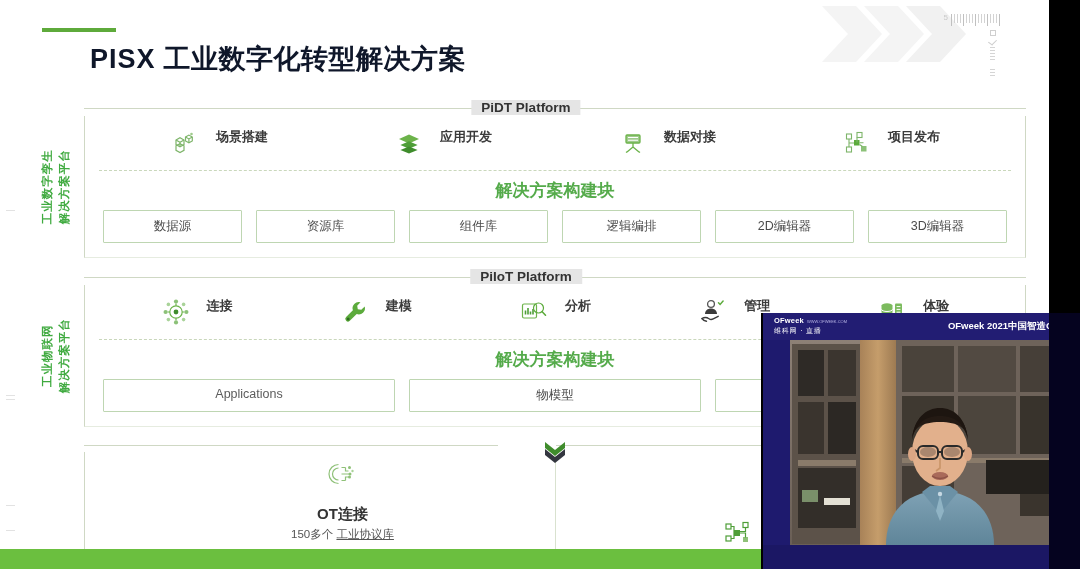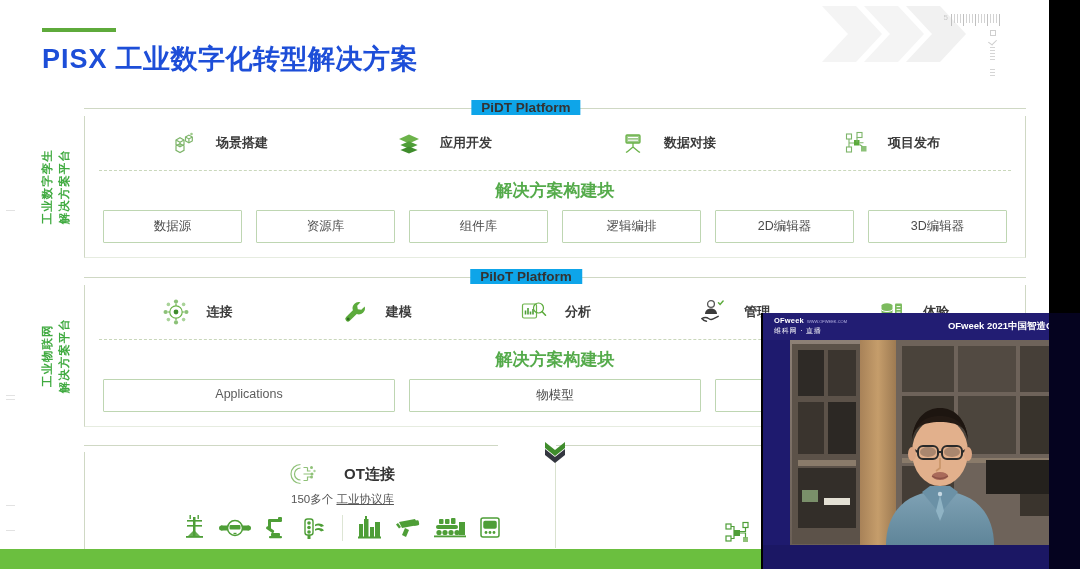--- a/index.html
+++ b/index.html
@@ -25,55 +25,55 @@
   .wm-vert .dots { display:flex; flex-direction:column; gap:2px; }
   .wm-vert .dots i { width:5px; height:1px; background:#d5d5d5; display:block; }
 
   
   .left-marks { position:absolute; left:6px; pointer-events:none; }
   .left-marks i { display:block; width:9px; height:1px; background:#e2e2e2; margin-bottom:3px; }
 
   
   .title-wrap { position:absolute; left:42px; top:28px; }
   .title-bar { width:74px; height:4px; background:#5eaa3b; margin-bottom:9px; }
-  .title { font-size:27px; font-weight:bold; color:#1d4ed8; letter-spacing:0.5px; white-space:nowrap; }
+  .title { font-size:27px; font-weight:bold; color:#0f172a; letter-spacing:0.5px; white-space:nowrap;margin-left:48px; }
   .title .en { letter-spacing:1px; }
 
   
   .diagram { position:absolute; left:26px; top:100px; width:1000px; }
 
   .section { position:relative; margin-bottom:11px; }
 
   
   .sec-head { position:relative; height:16px; }
   .sec-head .rule { position:absolute; top:8px; left:58px; right:0; height:1px; background:#cfd8c4; }
   .sec-head .lbl {
     position:absolute; top:0; left:50%; transform:translateX(-50%);
-    background:#0ea5e9; padding:0 10px; font-size:13.5px; font-weight:bold; color:#333; white-space:nowrap;
+    background:#e5e5e5; padding:0 10px; font-size:13.5px; font-weight:bold; color:#333; white-space:nowrap;
   }
 
   .sec-body { position:relative; display:flex; }
   .vlabel {
     width:58px; display:flex; align-items:center; justify-content:center;
   }
   .vlabel .rot {
     transform: rotate(-90deg);
     white-space:nowrap;
     font-size:11.5px; font-weight:bold; color:#3faa3f; letter-spacing:1px;
     text-align:center; line-height:1.45;
   }
   .panel {
     flex:1; border-left:1px solid #cfd8c4; border-right:1px solid #cfd8c4;
     border-bottom:1px solid #e6ece0;
     padding:0;
   }
 
   
   .cap-row { display:flex; align-items:center; justify-content:space-around; padding:12px 22px 12px 22px; }
-  .cap { display:flex; align-items:center; gap:16px; }
+  .cap { display:flex; align-items:flex-start; gap:16px; }
   .cap .ic { width:30px; height:30px; flex:none; display:flex; align-items:center; justify-content:center; }
   .cap .tx { font-size:13px; font-weight:bold; color:#3b3b3b; white-space:nowrap; }
 
   .dash-div { border-top:1px dashed #c9d7bb; margin:0 14px; }
 
   .blocks-wrap { padding:8px 18px 14px 18px; }
   .blocks-title { text-align:center; font-size:17px; color:#55ab4b; margin-bottom:8px; font-weight:bold; }
   .blocks { display:flex; gap:14px; justify-content:space-between; }
   .blk {
     flex:1; border:1px solid #bed6b2; background:#fff;
@@ -88,21 +88,21 @@
   .ot-head .rule-l { position:absolute; top:7px; left:58px; width:calc(50% - 86px); height:1px; background:#cfd8c4; }
   .ot-head .rule-r { position:absolute; top:7px; right:0; width:calc(50% - 30px); height:1px; background:#cfd8c4; }
   .ot-body { display:flex; }
   .ot-panel { flex:1; border-left:1px solid #cfd8c4; border-right:1px solid #cfd8c4; border-bottom:1px solid #cfd8c4; position:relative; padding-bottom:6px; }
   .ot-split { position:absolute; left:50%; top:4px; bottom:6px; width:1px; background:#d9e2cf; }
   .chev2 { position:absolute; left:50%; top:-14px; transform:translateX(-50%); }
 
   .ot-cols { display:flex; }
   .ot-col { flex:1; }
   .ot-col.left { padding-left:30px; }
-  .ot-head-row { display:flex; align-items:center; justify-content:center; gap:24px; padding:7px 0 2px; }
+  .ot-head-row { display:flex; align-items:center; justify-content:center; gap:16px; padding:7px 0 2px;flex-direction:column; }
   .ot-head-row .ic { width:30px; height:30px; display:flex; align-items:center; justify-content:center; }
   .ot-title { font-size:15px; font-weight:bold; color:#333; }
   .ot-sub { text-align:center; font-size:11.5px; color:#555; margin-top:1px; }
   .ot-sub .u { text-decoration:underline; }
   .ot-right-top { display:flex; justify-content:center; padding-top:6px; }
 
   .ico-row { display:flex; align-items:center; justify-content:center; gap:4px; padding-top:6px; }
   .ico-row .gsep { width:1px; height:26px; background:#dde5d4; margin:0 5px; }
   .ico-row .di { width:36px; height:30px; display:flex; align-items:center; justify-content:center; }
 

